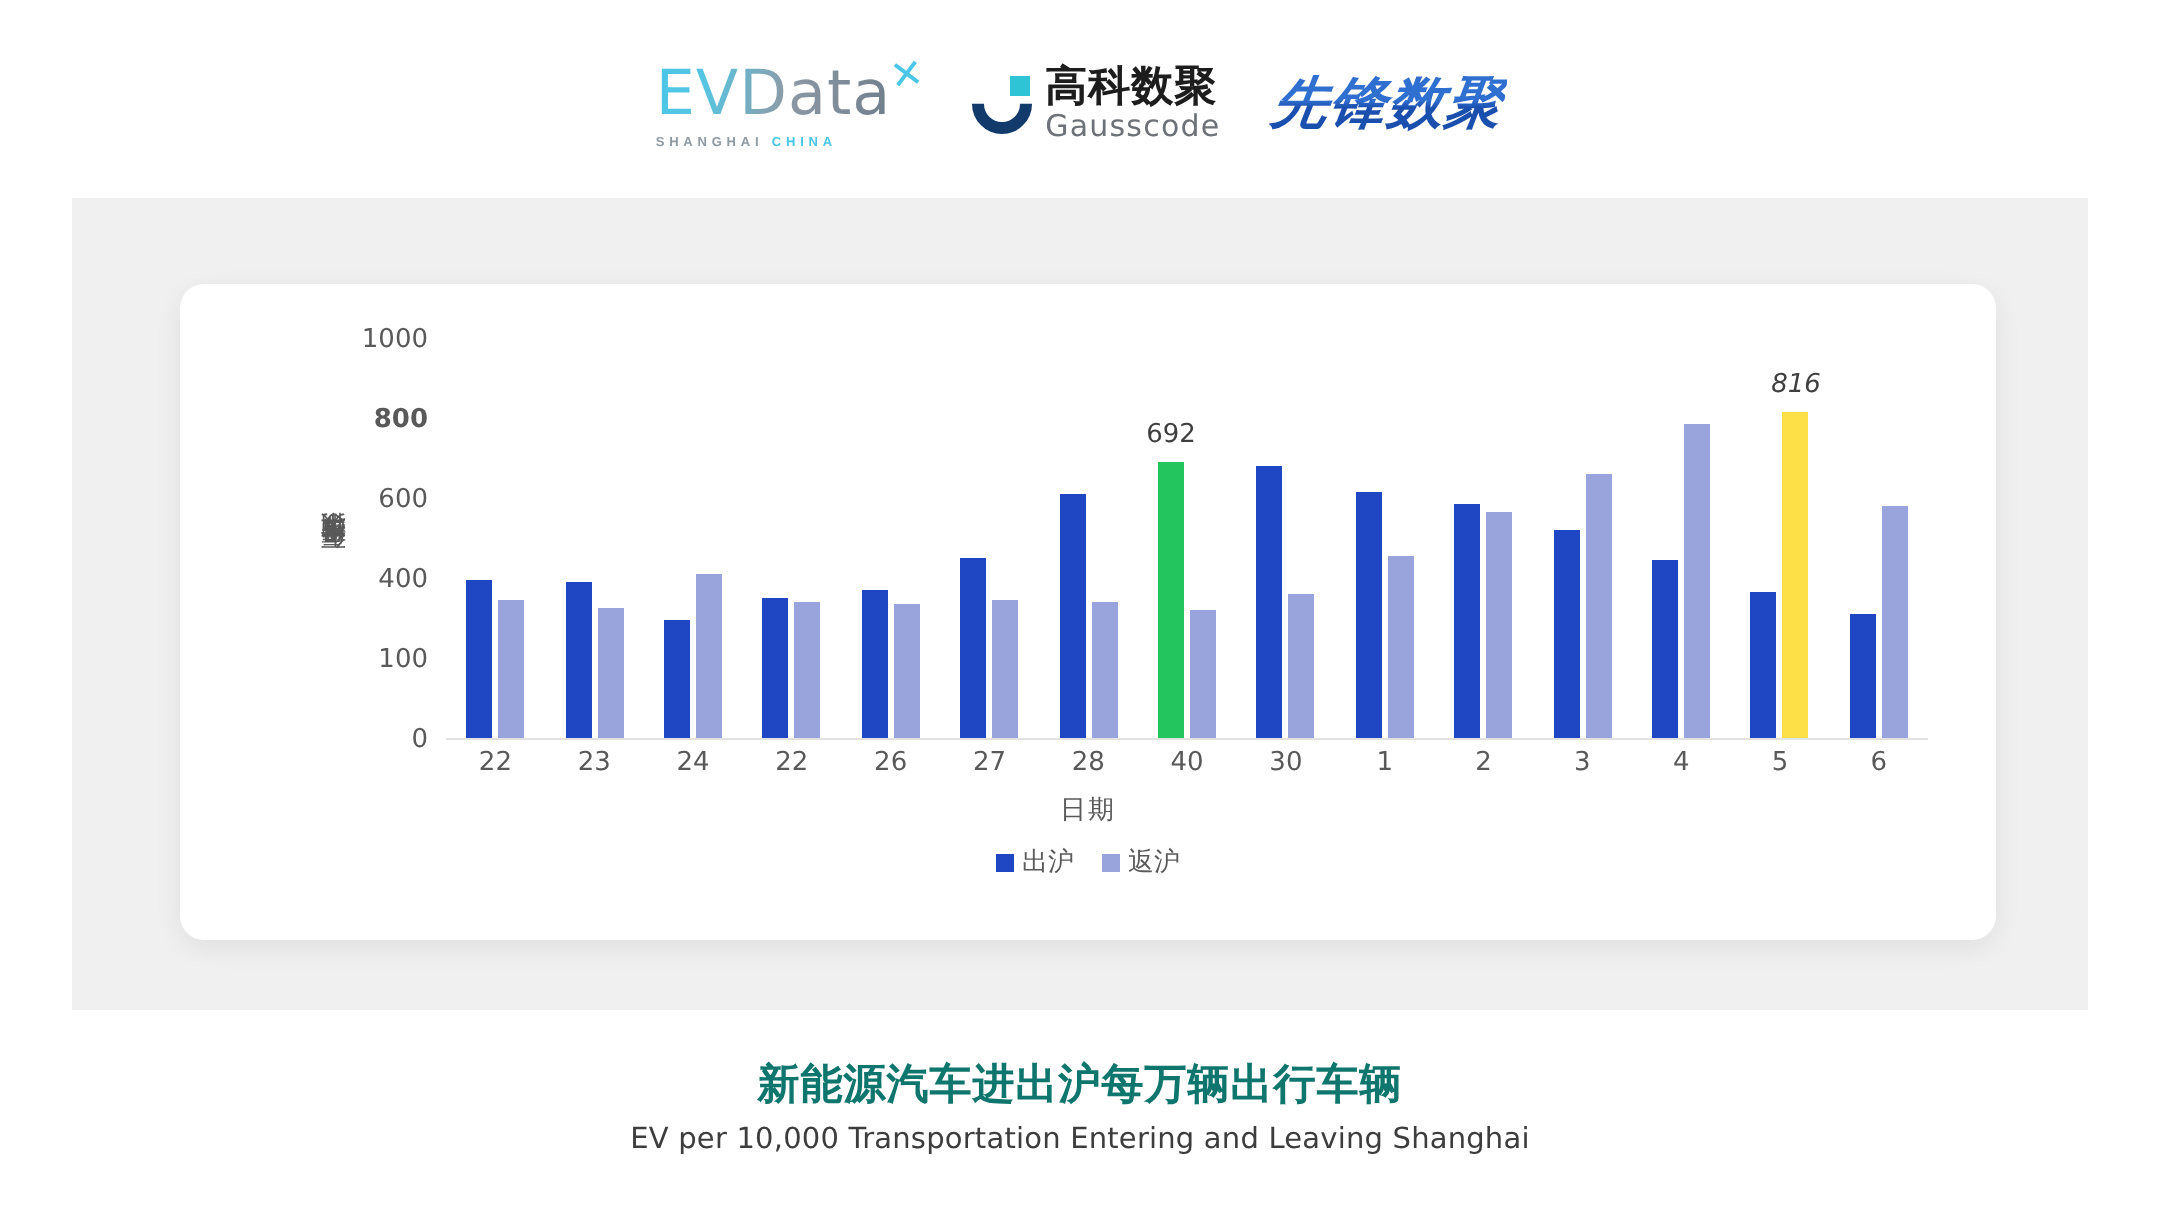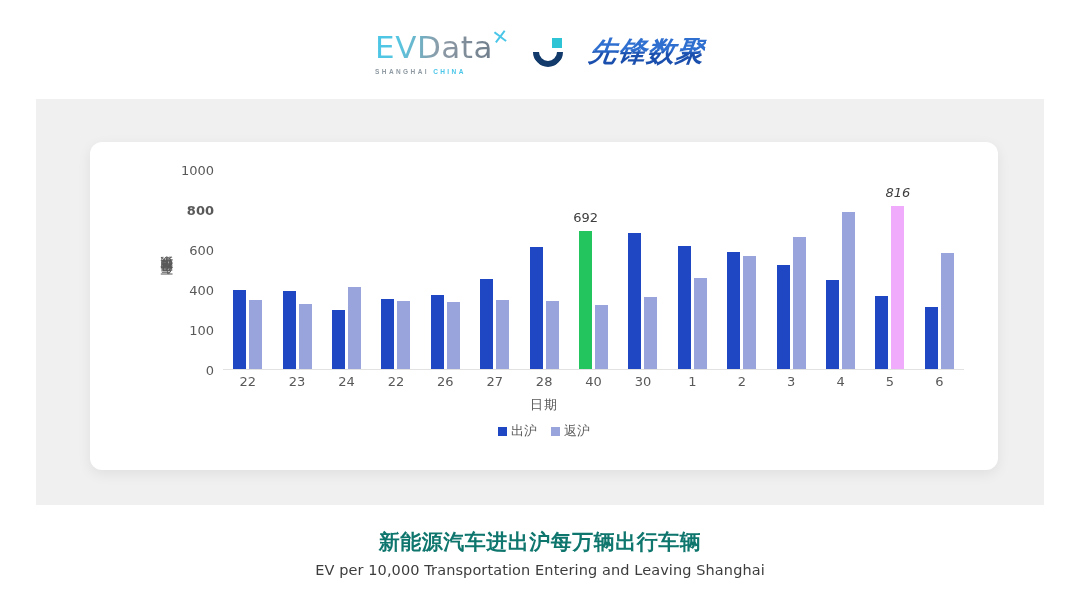--- a/index.html
+++ b/index.html
@@ -131,20 +131,24 @@
       <div class="word">EVData</div>
       <div class="xmark">✕</div>
       <div class="sub"><span>SHANGHAI </span><span class="cn">CHINA</span></div>
     </div>
 
     <div class="logo-gausscode">
       <div class="gc-mark">
         <div class="ring"></div>
           <div class="sq"></div>
       </div>
+      <div class="gc-text">
+        <div class="gc-cn">高科数聚</div>
+        <div class="gc-en">Gausscode</div>
+      </div>
     </div>
 
     <div class="logo-xianfeng">先锋数聚</div>
   </div>
 
   <div class="gray-panel"></div>
 
   <div class="chart-card">
     <div class="chart">
 
@@ -209,21 +213,21 @@
             <div class="group">
               <div class="bar out" style="height: 104px; background: rgb(31, 71, 196);"></div>
               <div class="bar in" style="height: 132.4px; background: rgb(154, 164, 220);"></div>
             </div>
             <div class="group">
               <div class="bar out" style="height: 89px; background: rgb(31, 71, 196);"></div>
               <div class="bar in" style="height: 157px; background: rgb(154, 164, 220);"></div>
             </div>
             <div class="group">
               <div class="bar out" style="height: 72.6px; background: rgb(31, 71, 196);"></div>
-              <div class="bar in" style="height: 163.2px; background: #f0abfc; font-style: italic;">
+              <div class="bar in" style="height: 163.2px; background: #fde047; font-style: italic;">
                 <span class="dlabel">816</span>
               </div>
             </div>
             <div class="group">
               <div class="bar out" style="height: 61.6px; background: rgb(31, 71, 196);"></div>
               <div class="bar in" style="height: 115.6px; background: rgb(154, 164, 220);"></div>
             </div>
           </div>
       </div>
 

